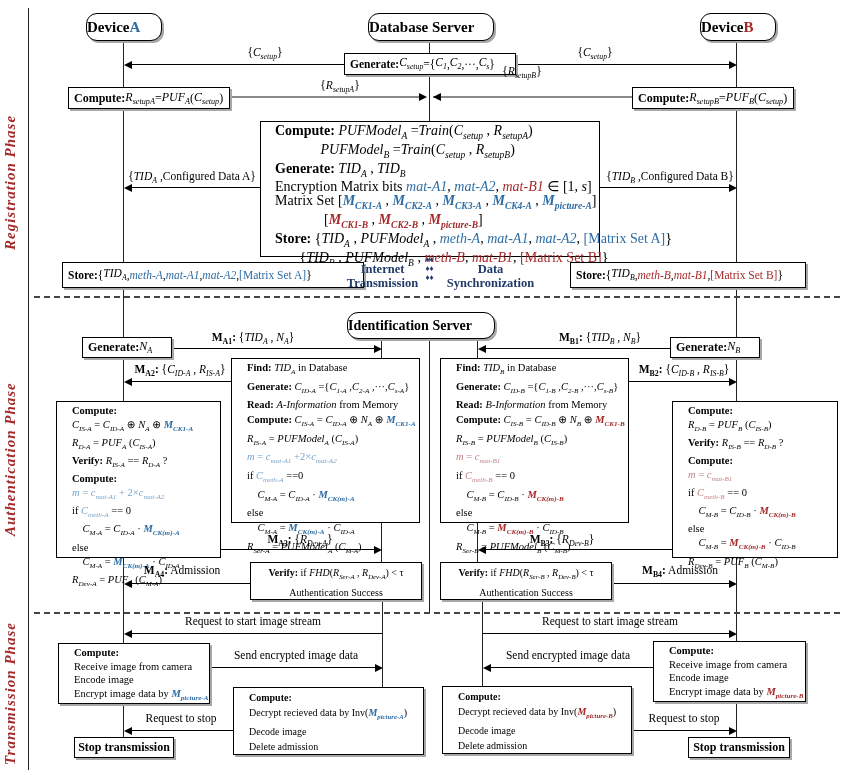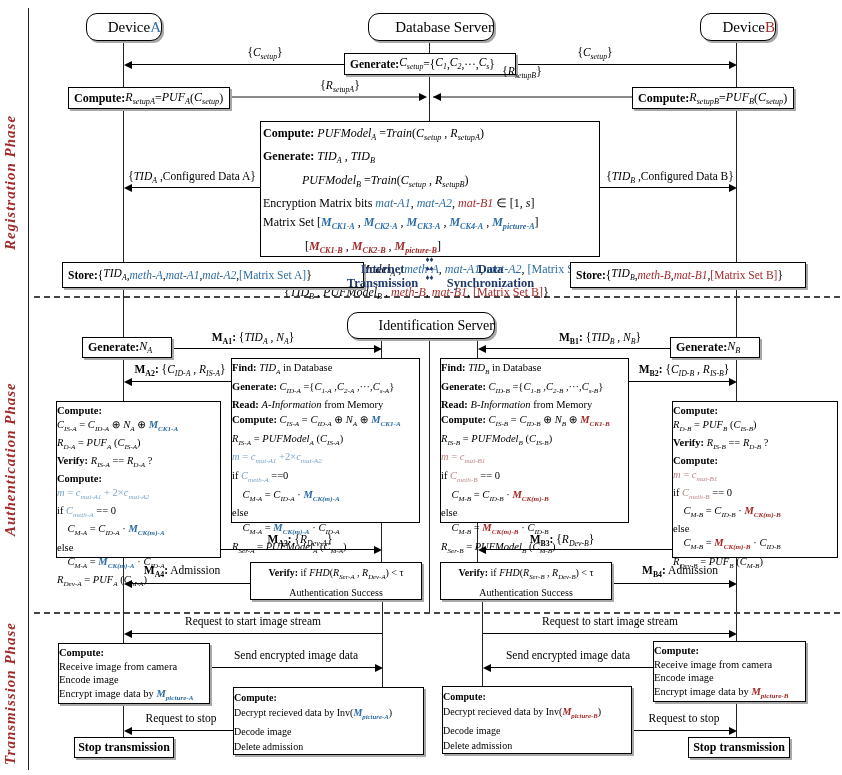--- a/index.html
+++ b/index.html
@@ -7,25 +7,25 @@
           font-family:"Liberation Serif",serif;color:#000}
   .hl{position:absolute;height:1px;background:#000;z-index:1}
   .hl.gray{height:2px;background:#8a8a8a}
   .vl{position:absolute;width:1px;background:#222;z-index:1}
   .dash{position:absolute;height:0;border-top:2px dashed #444;z-index:1}
   .ah{position:absolute;width:0;height:0;z-index:2}
   .ah.l{border-top:4px solid transparent;border-bottom:4px solid transparent;border-right:8px solid #000}
   .ah.r{border-top:4px solid transparent;border-bottom:4px solid transparent;border-left:8px solid #000}
   .box{position:absolute;background:#fff;border:1px solid #000;z-index:2;box-sizing:border-box}
   .sh{box-shadow:2px 2px 0 #a8a8a8}
-  .actor{border-radius:11px;font-weight:normal;font-size:15px;display:flex;align-items:center;justify-content:flex-end;z-index:3}
+  .actor{border-radius:11px;font-weight:bold;font-size:15px;display:flex;align-items:center;justify-content:flex-start;z-index:3}
   .cbox{font-size:12px;display:flex;align-items:center;padding:1px 5px;white-space:nowrap}
-  .eq{font-size:10.5px;line-height:14px;padding:2px 0}
+  .eq{font-size:10.5px;line-height:14px;padding:2px 15px}
   .eq .ln{white-space:nowrap}
-  .big{font-size:12px;line-height:19px;padding:2px 2px}
+  .big{font-size:14px;line-height:14px;padding:2px 14px}
   .big .ln{white-space:nowrap}
   .lbl{position:absolute;font-size:11.5px;text-align:center;white-space:nowrap;z-index:2}
   .store{font-size:11.5px;display:flex;align-items:center;padding:1px 5px;white-space:nowrap}
   .verify{font-size:10px;line-height:16px;text-align:center;padding-top:2px}
   .stopb{font-size:12px;font-weight:bold;display:flex;align-items:center;justify-content:center}
   .phase{position:absolute;color:#a32a2a;font-weight:bold;font-style:italic;font-size:15px;
          writing-mode:vertical-rl;transform:rotate(180deg);text-align:center;width:24px;z-index:2;letter-spacing:1px}
   .net{position:absolute;color:#1f3a68;font-weight:bold;font-size:12.5px;line-height:14px;text-align:center;z-index:2}
   .dots{position:absolute;color:#1f3a68;font-size:8px;line-height:9px;width:9px;word-break:break-all;text-align:center;z-index:2}
   .ca{color:#2e6da4}.cb{color:#a52a2a}
@@ -74,22 +74,22 @@
   <div class="ah r" style="left:419px;top:93px"></div>
   <div class="hl gray" style="left:433px;top:96px;width:199px"></div>
   <div class="ah l" style="left:433px;top:93px"></div>
   <div class="lbl" style="left:300px;top:79px;width:80px">{<i>R<sub>setupA</sub></i>}</div>
   <div class="lbl" style="left:482px;top:65px;width:80px">{<i>R<sub>setupB</sub></i>}</div>
   <div class="box cbox sh" style="left:68px;top:87px;width:162px;height:22px"><b>Compute:</b> <i>R<sub>setupA</sub></i>=<i>PUF<sub>A</sub></i> (<i>C<sub>setup</sub></i>)</div>
   <div class="box cbox sh" style="left:632px;top:87px;width:162px;height:22px"><b>Compute:</b> <i>R<sub>setupB</sub></i>=<i>PUF<sub>B</sub></i> (<i>C<sub>setup</sub></i>)</div>
 
   <div class="box big" style="left:260px;top:121px;width:340px;height:136px">
       <div class="ln"><b>Compute:</b> <i>PUFModel<sub>A</sub></i> =<i>Train</i>(<i>C<sub>setup</sub></i> , <i>R<sub>setupA</sub></i>)</div>
+      <div class="ln">&nbsp;&nbsp;&nbsp;&nbsp;&nbsp;&nbsp;&nbsp;&nbsp;&nbsp;&nbsp;&nbsp;&nbsp;&nbsp;<i>PUFModel<sub>B</sub></i> =<i>Train</i>(<i>C<sub>setup</sub></i> , <i>R<sub>setupB</sub></i>)</div>
       <div class="ln"><b>Generate:</b> <i>TID<sub>A</sub></i> , <i>TID<sub>B</sub></i></div>
-      <div class="ln">&nbsp;&nbsp;&nbsp;&nbsp;&nbsp;&nbsp;&nbsp;&nbsp;&nbsp;&nbsp;&nbsp;&nbsp;&nbsp;<i>PUFModel<sub>B</sub></i> =<i>Train</i>(<i>C<sub>setup</sub></i> , <i>R<sub>setupB</sub></i>)</div>
       <div class="ln">Encryption Matrix bits <i class="ca">mat-A1</i>, <i class="ca">mat-A2</i>, <i class="cb">mat-B1</i> ∈ [1, <i>s</i>]</div>
       <div class="ln">Matrix Set [<span class="ca m">M<sub>CK1-A</sub></span> , <span class="ca m">M<sub>CK2-A</sub></span> , <span class="ca m">M<sub>CK3-A</sub></span> , <span class="ca m">M<sub>CK4-A</sub></span> , <span class="ca m">M<sub>picture-A</sub></span>]</div>
       <div class="ln">&nbsp;&nbsp;&nbsp;&nbsp;&nbsp;&nbsp;&nbsp;&nbsp;&nbsp;&nbsp;&nbsp;&nbsp;&nbsp;&nbsp;[<span class="cb m">M<sub>CK1-B</sub></span> , <span class="cb m">M<sub>CK2-B</sub></span> , <span class="cb m">M<sub>picture-B</sub></span>]</div>
       <div class="ln"><b>Store:</b> {<i>TID<sub>A</sub></i> , <i>PUFModel<sub>A</sub></i> , <i class="ca">meth-A</i>, <i class="ca">mat-A1</i>, <i class="ca">mat-A2</i>, <span class="ca">[Matrix Set A]</span>}</div>
       <div class="ln">&nbsp;&nbsp;&nbsp;&nbsp;&nbsp;&nbsp;&nbsp;{<i>TID<sub>B</sub></i> , <i>PUFModel<sub>B</sub></i> , <i class="cb">meth-B</i>, <i class="cb">mat-B1</i>, <span class="cb">[Matrix Set B]</span>}</div>
     </div>
 
   <div class="hl" style="left:132px;top:187px;width:128px"></div>
   <div class="ah l" style="left:124px;top:184px"></div>
   <div class="hl" style="left:600px;top:187px;width:129px"></div>

